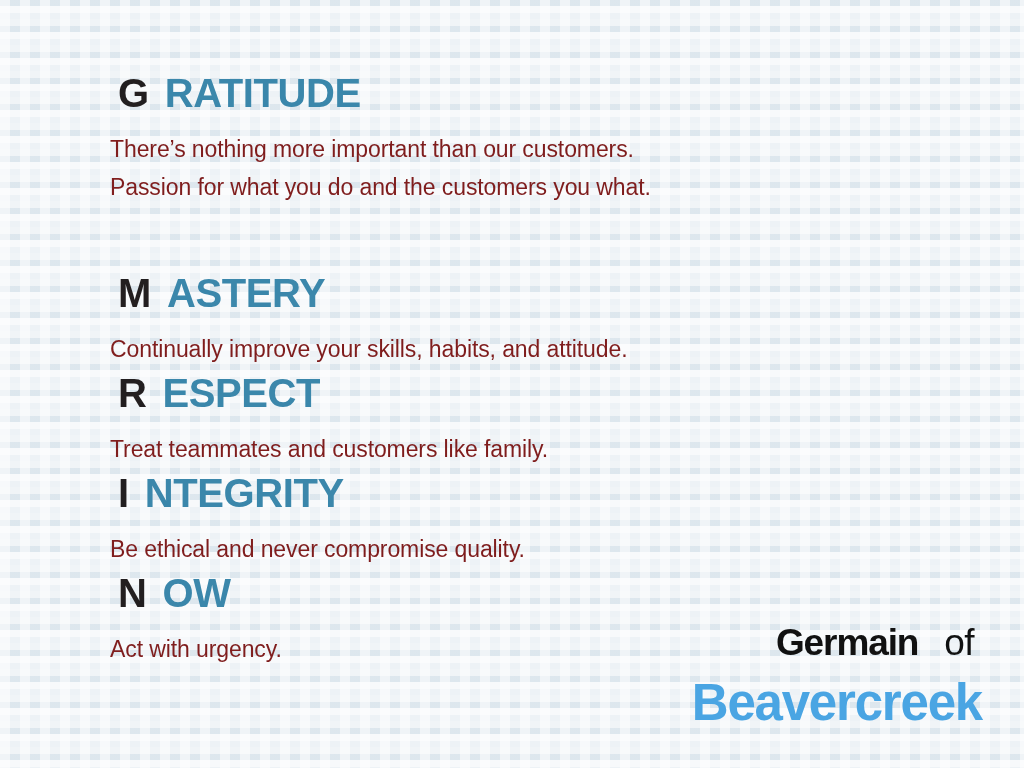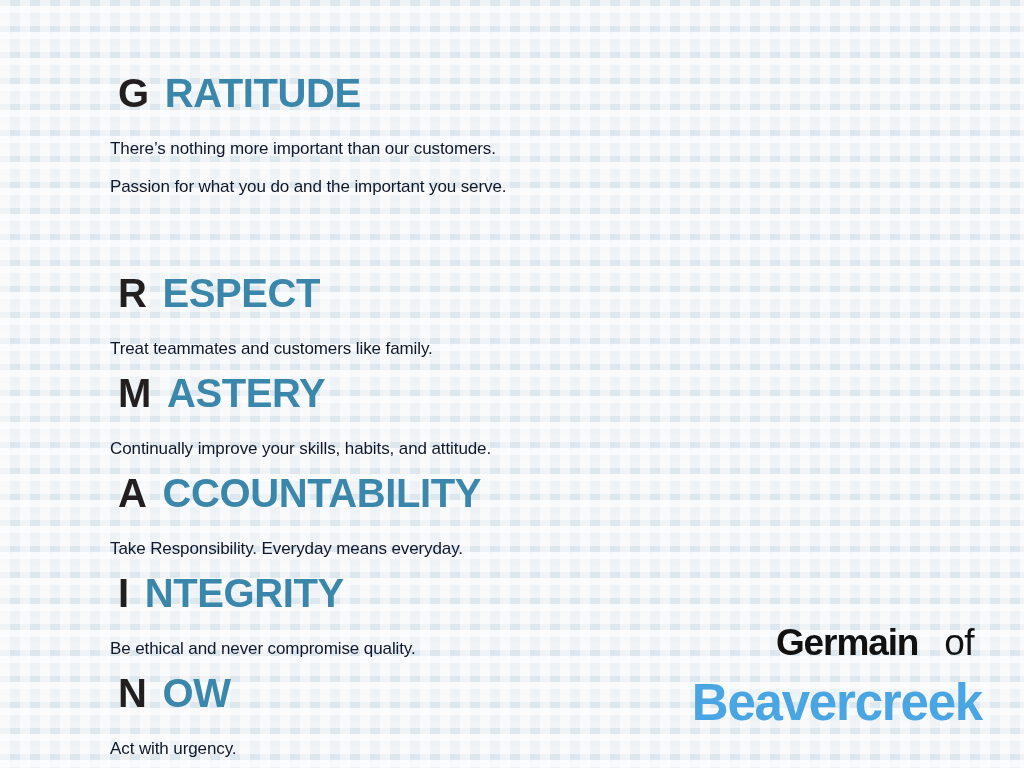--- a/index.html
+++ b/index.html
@@ -49,23 +49,23 @@
     white-space:nowrap;
   }
 
   .value-heading .initial {
     color:#231f20;
   }
 
   .value-desc {
     font-family:"Liberation Sans", sans-serif;
     font-weight:400;
-    font-size:17px;
+    font-size:23px;
     line-height:30px;
-    color:#0f172a;
+    color:#7f1d1d;
     letter-spacing:-0.1px;
     margin-top:2px;
     white-space:nowrap;
   }
 
   
   .logo {
     position:absolute;
     right:34px;
     bottom:34px;
@@ -107,37 +107,33 @@
 <div class="poster">
 
   <div class="values">
 
     <div class="value-block">
       <div class="value-heading"><span class="initial">G</span><span class="rest">RATITUDE</span></div>
       <div class="value-desc">There’s nothing more important than our customers.</div>
     </div>
 
     <div class="value-block">
-      <div class="value-desc">Passion for what you do and the important you serve.</div>
-    </div>
-
-    <div class="value-block">
-      <div class="value-heading"><span class="initial">R</span><span class="rest">ESPECT</span></div>
-      <div class="value-desc">Treat teammates and customers like family.</div>
+      <div class="value-desc">Passion for what you do and the customers you what.</div>
     </div>
 
     <div class="value-block">
       <div class="value-heading"><span class="initial">M</span><span class="rest">ASTERY</span></div>
       <div class="value-desc">Continually improve your skills, habits, and attitude.</div>
     </div>
 
     <div class="value-block">
-      <div class="value-heading"><span class="initial">A</span><span class="rest">CCOUNTABILITY</span></div>
-      <div class="value-desc">Take Responsibility. Everyday means everyday.</div>
+      <div class="value-heading"><span class="initial">R</span><span class="rest">ESPECT</span></div>
+      <div class="value-desc">Treat teammates and customers like family.</div>
     </div>
+
 
     <div class="value-block">
       <div class="value-heading"><span class="initial">I</span><span class="rest">NTEGRITY</span></div>
       <div class="value-desc">Be ethical and never compromise quality.</div>
     </div>
 
     <div class="value-block">
       <div class="value-heading"><span class="initial">N</span><span class="rest">OW</span></div>
       <div class="value-desc">Act with urgency.</div>
     </div>

